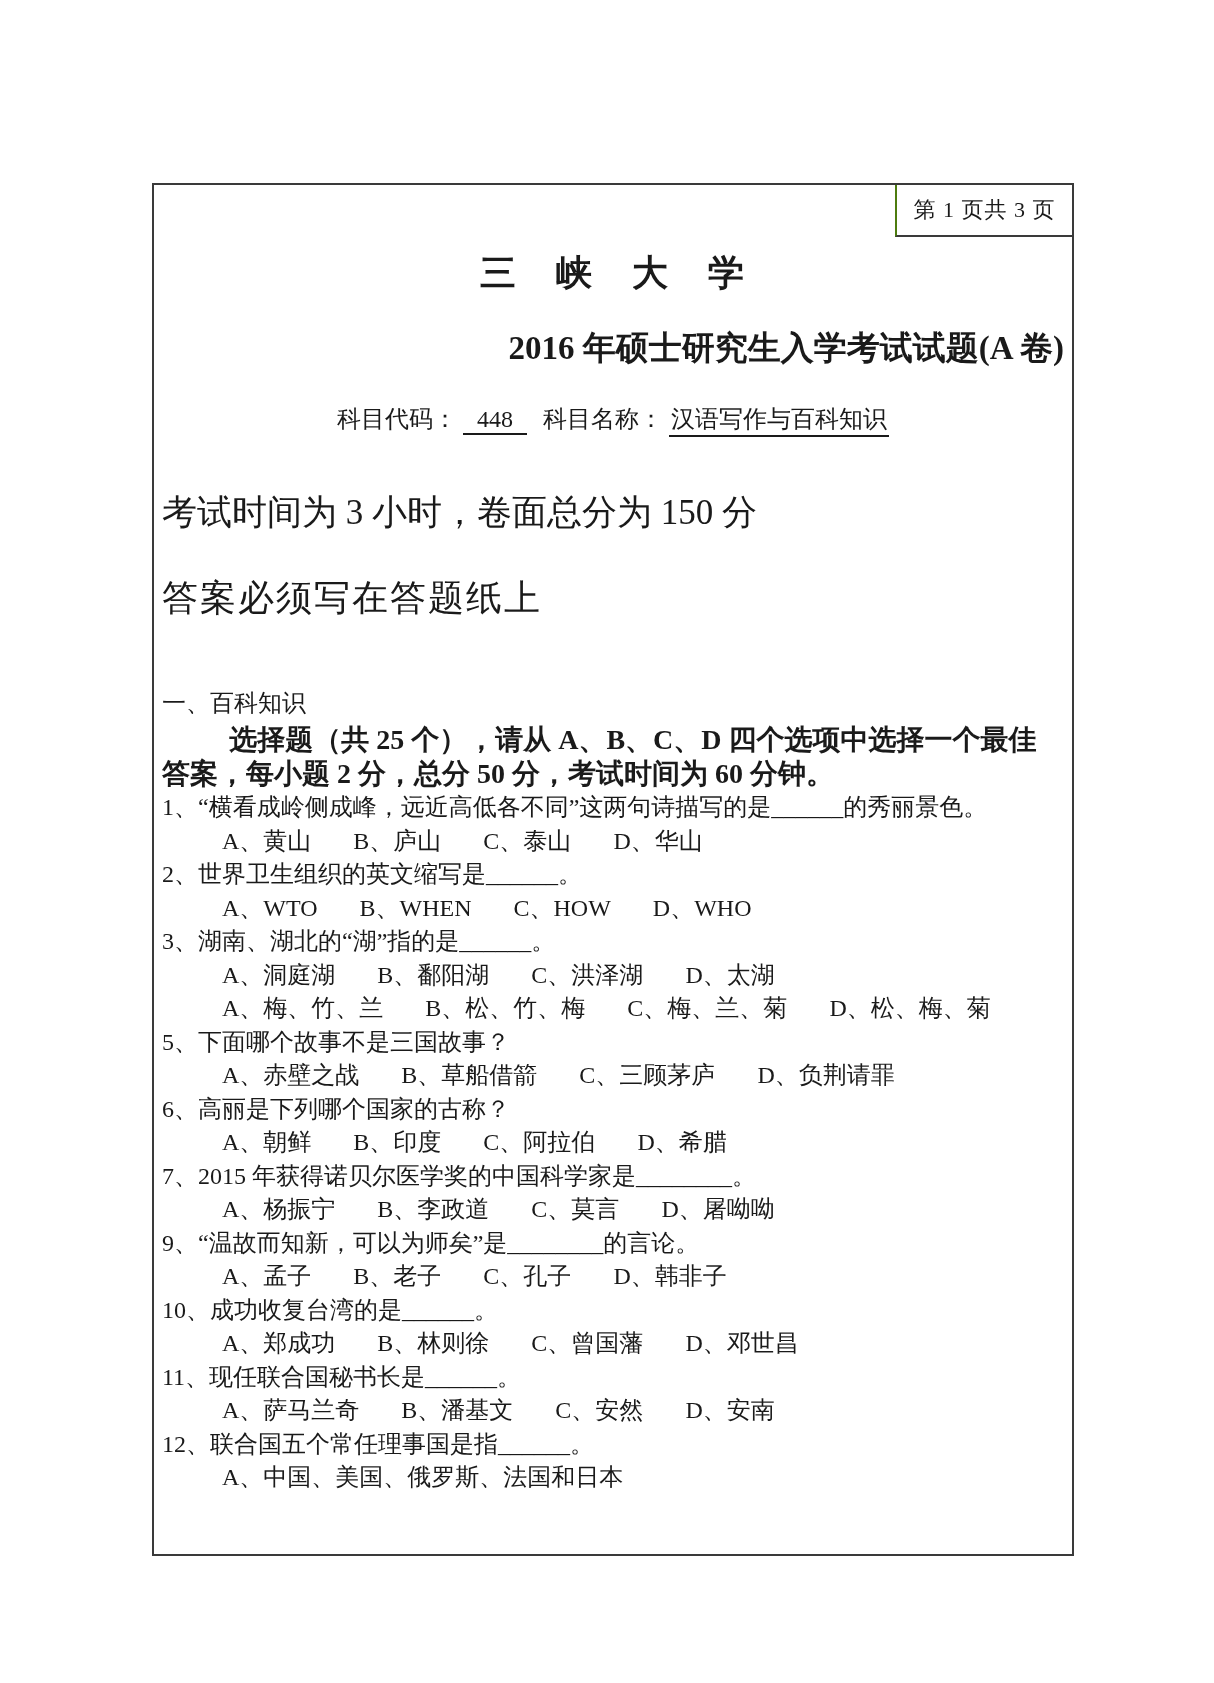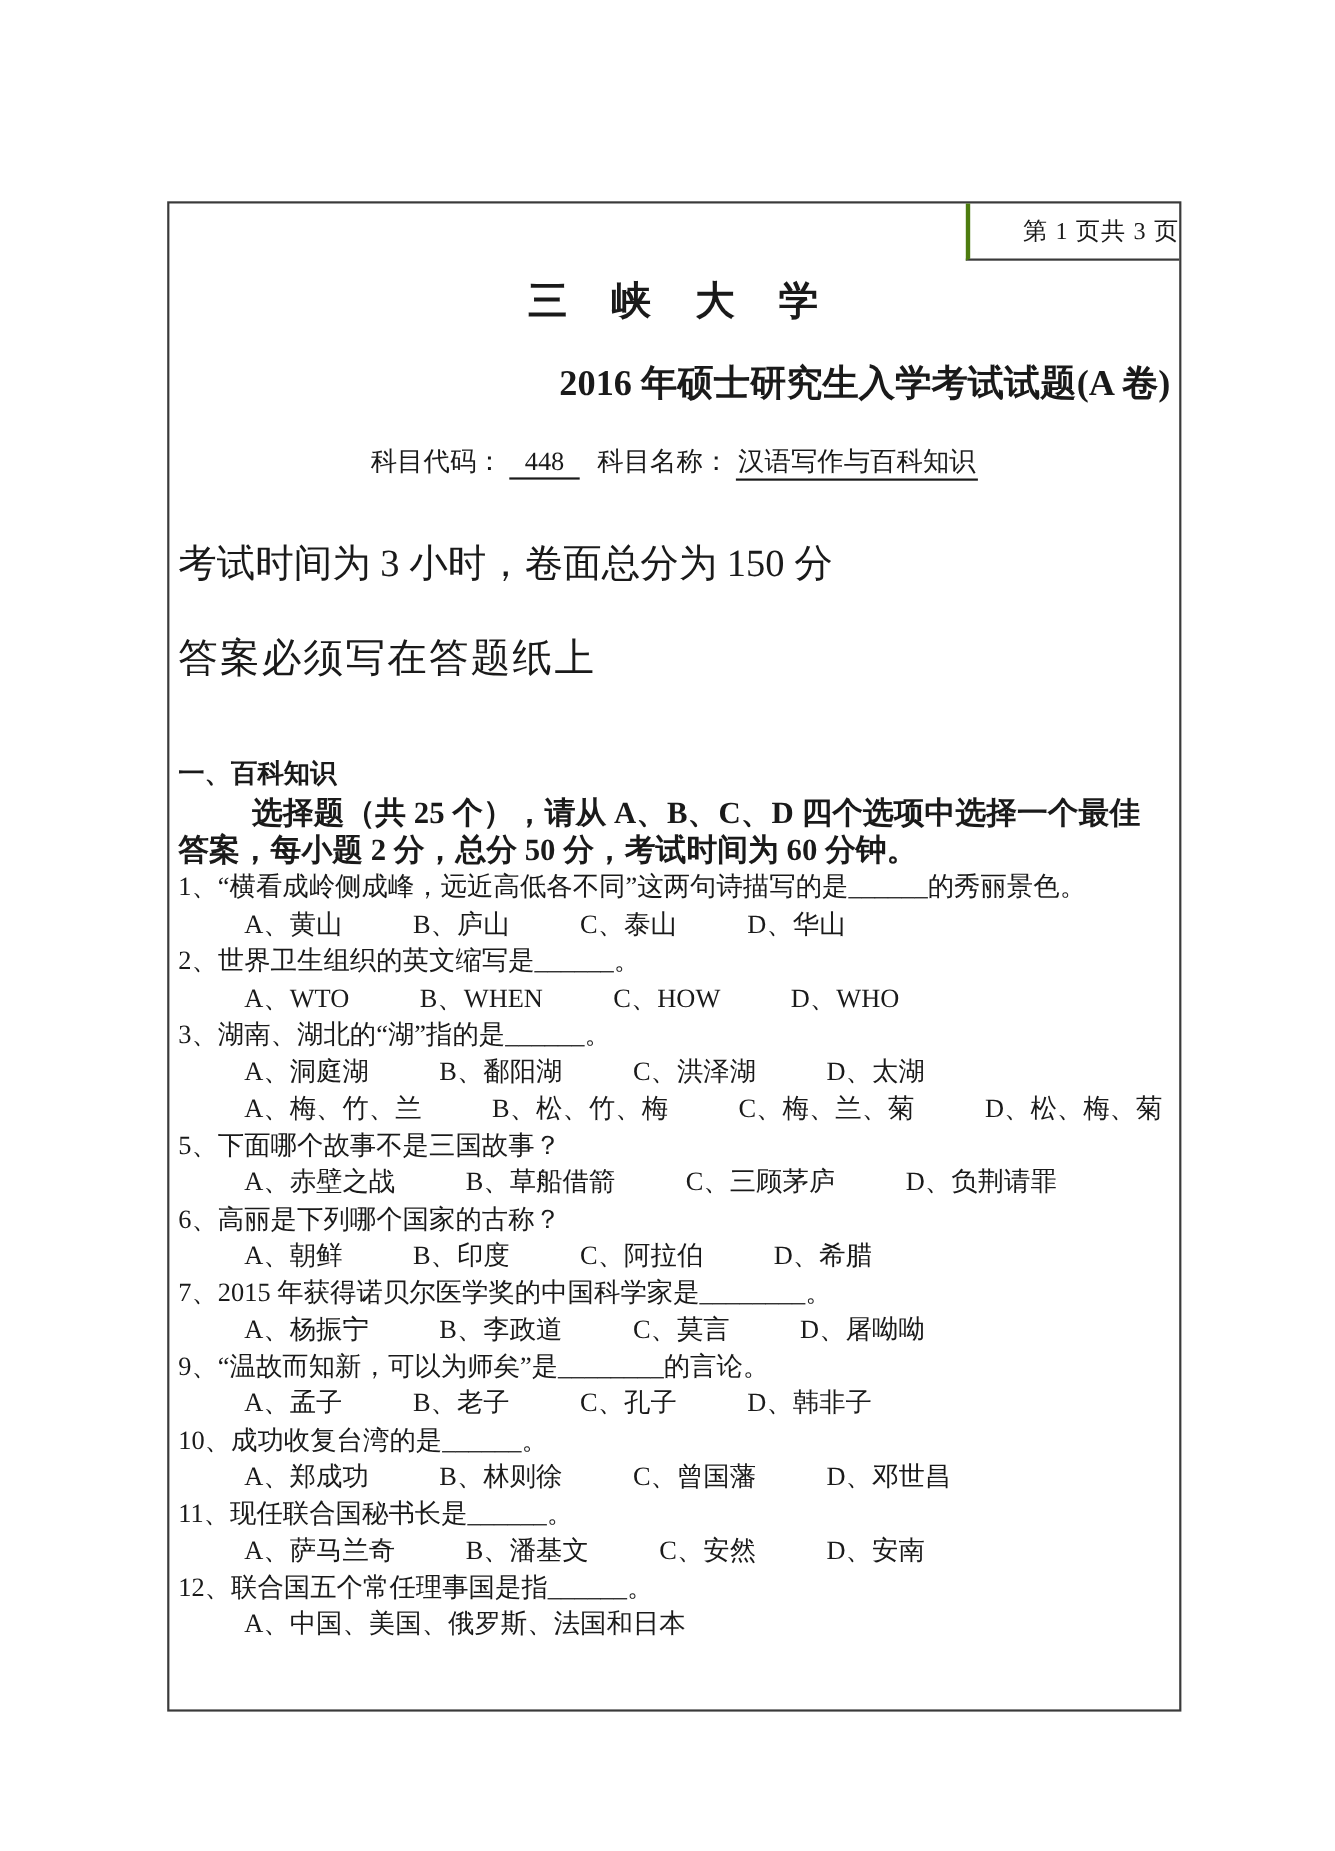--- a/index.html
+++ b/index.html
@@ -23,27 +23,27 @@
     top: 183px;
     width: 922px;
     height: 1373px;
     border: 2px solid #3a3a3a;
     background: #ffffff;
   }
   .page-num-box {
     position: absolute;
     top: 0;
     right: 0;
-    width: 194px;
+    width: 177px;
     height: 52px;
-    border-left: 4px solid #4d7c0f;
+    border-left: 2px solid #4d7c0f;
     border-bottom: 2px solid #3a3a3a;
     display: flex;
     align-items: center;
-    justify-content: flex-end;
+    justify-content: center;
     font-size: 22px;
     letter-spacing: 1px;
   }
   .content {
     position: absolute;
     left: 0;
     top: 0;
     width: 100%;
     height: 100%;
     padding: 16px 8px;
@@ -85,40 +85,40 @@
   }
   .answer-note {
     margin-top: 38px;
     text-align: left;
     font-size: 36px;
     letter-spacing: 2px;
   }
   .section-heading {
     margin-top: 64px;
     font-size: 24px;
-    font-weight: bold;
+    font-weight: normal;
   }
   .instructions {
     font-size: 28px;
     font-weight: bold;
     line-height: 34px;
     text-indent: 2.4em;
     margin-top: 4px;
   }
   .question-list {
     font-size: 24px;
     line-height: 33.5px;
   }
   .question-text {
     font-weight: normal;
   }
   .option-row {
     display: flex;
     flex-wrap: nowrap;
-    column-gap: 64px;
+    column-gap: 42px;
     padding-left: 60px;
     white-space: nowrap;
   }
 </style>
 </head>
 <body>
 
 <div class="page">
   <div class="doc-border">
     <div class="page-num-box">

